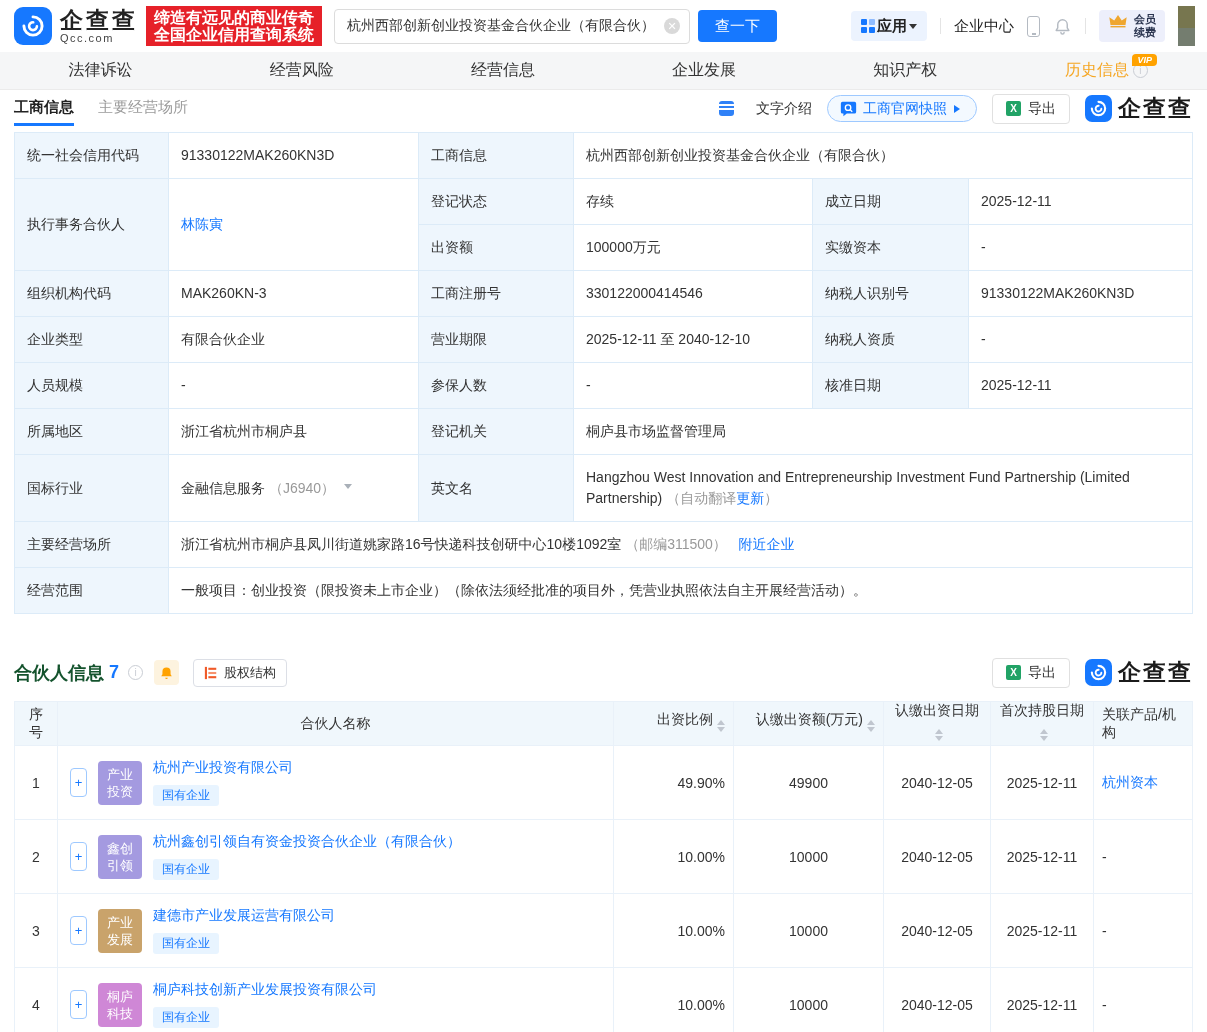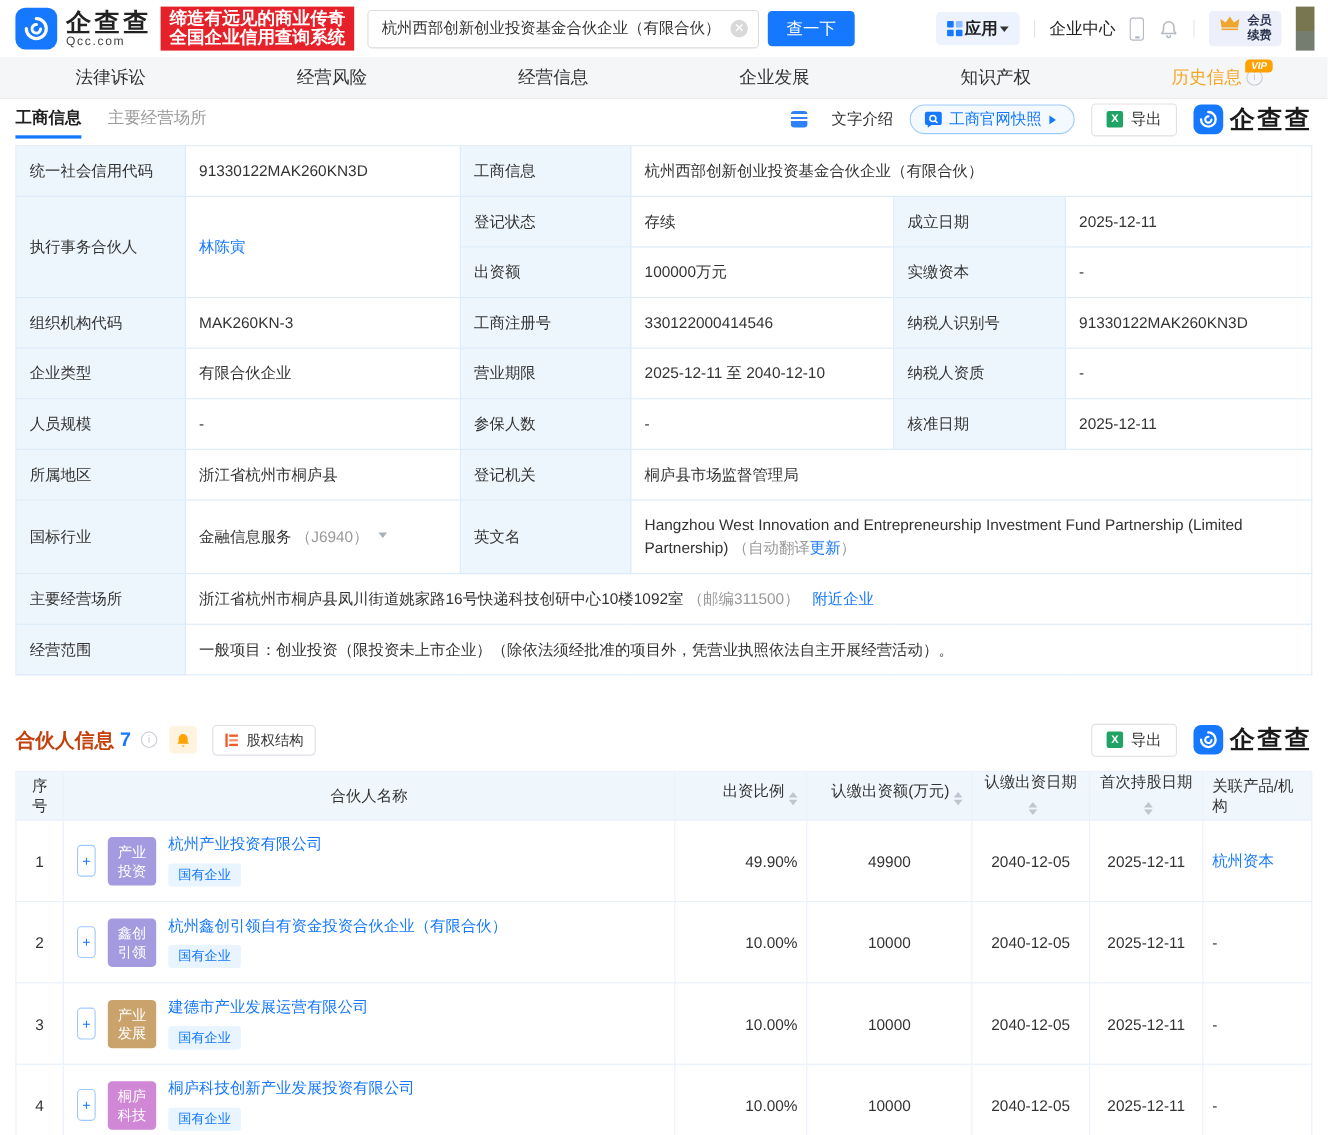--- a/index.html
+++ b/index.html
@@ -80,21 +80,21 @@
 
   
   table.info { width: 1179px; margin: 5px 14px 0; border-collapse: collapse; table-layout: fixed; font-size: 14px; }
   table.info td { border: 1px solid #dcebf8; padding: 12px 12px; line-height: 21px; vertical-align: middle; word-break: break-word; }
   table.info td.l { background: #eef6fd; color: #333; }
   .chev { display: inline-block; width: 0; height: 0; border: 4px solid transparent; border-top: 5px solid #a9b0b8;
     margin-left: 5px; vertical-align: middle; cursor: pointer; }
 
   
   .section-head { display: flex; align-items: center; margin: 43px 14px 13px; }
-  .sec-title { font-size: 18px; font-weight: bold; color: #c2410c; }
+  .sec-title { font-size: 18px; font-weight: bold; color: #14532d; }
   .sec-count { font-size: 18px; font-weight: bold; color: #1678ff; margin-left: 5px; }
   .sec-info { margin-left: 9px; }
   .bell-chip { width: 25px; height: 25px; background: #fdf3df; border-radius: 4px; margin-left: 11px;
     display: flex; align-items: center; justify-content: center; cursor: pointer; }
   .equity-btn { margin-left: 14px; display: flex; align-items: center; gap: 6px; height: 28px; padding: 0 10px;
     border: 1px solid #dcdfe6; border-radius: 4px; background: #fff; font-size: 13px; color: #333; cursor: pointer; }
 
   table.partners { width: 1179px; margin: 0 14px; border-collapse: collapse; table-layout: fixed; font-size: 14px; }
   table.partners th { background: #f0f7fc; height: 40px; font-weight: normal; color: #333;
     border: 1px solid #e9f1f9; padding: 0 8px; }

